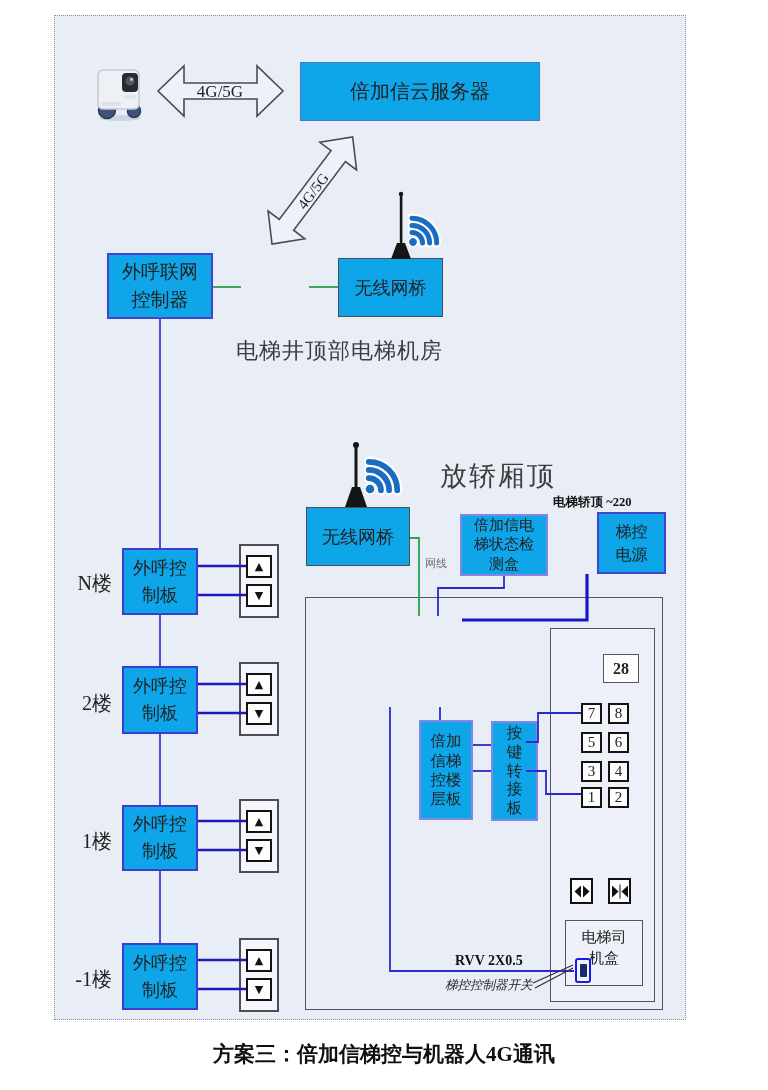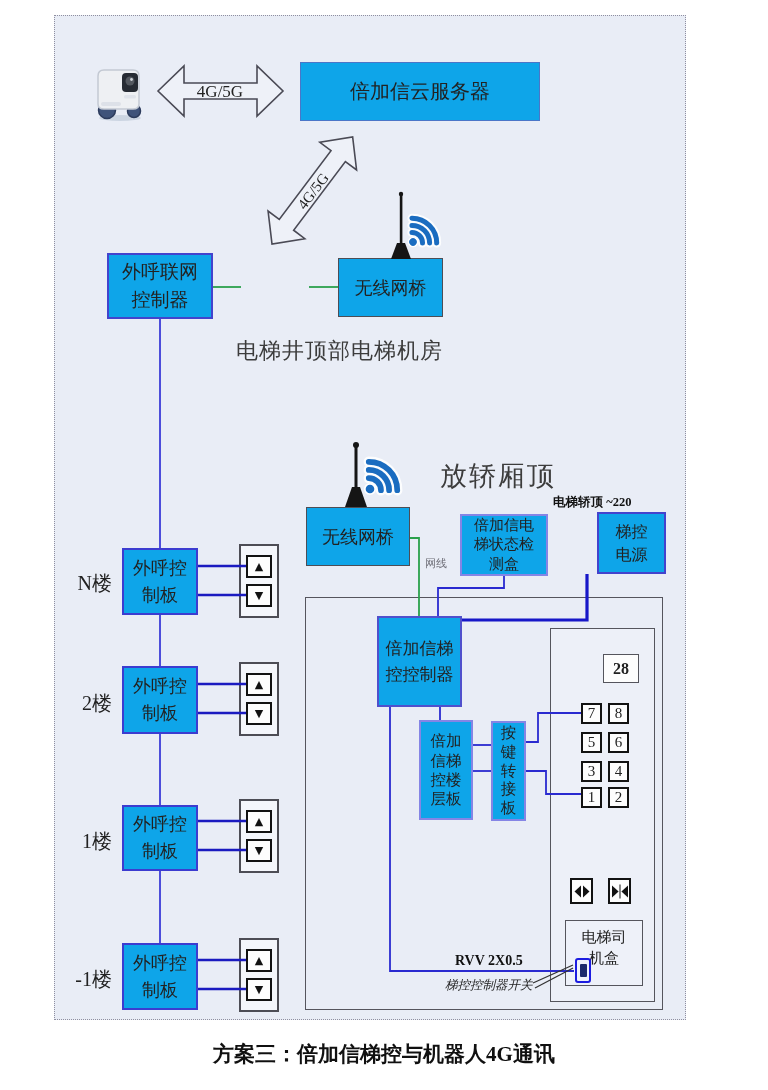--- a/index.html
+++ b/index.html
@@ -58,27 +58,24 @@
   <div class="box lightblue-box" style="left:460px;top:514px;width:88px;height:62px;font-size:15px;line-height:1.27;padding:0 9px;">
     <span>倍加信电梯状态检测盒</span>
   </div>
   <div class="box blue-box" style="left:553px;top:512px;width:69px;height:62px;font-size:16px;line-height:1.45;padding:16px 14px;margin-left:44px;">
     <span>梯控电源</span>
   </div>
   <div class="label" style="left:425px;top:556px;font-size:11px;color:#6f6f78;">网线</div>
 
   <div class="container-frame" style="left:305px;top:597px;width:358px;height:413px;"></div>
 
-  <div class="box blue-box" style="left:377px;top:616px;width:85px;height:91px;border-color:#5050cc;font-size:17px;line-height:1.5;padding:0 6px;">
-    <span>倍加信梯控控制器</span>
-  </div>
   <div class="box lightblue-box" style="left:419px;top:720px;width:54px;height:100px;font-size:15.5px;line-height:1.25;padding:0 8px;">
     <span>倍加信梯控楼层板</span>
   </div>
-  <div class="box lightblue-box" style="left:491px;top:721px;width:35px;height:100px;font-size:15.5px;line-height:1.22;padding:4px 8px;">
+  <div class="box lightblue-box" style="left:491px;top:721px;width:47px;height:100px;font-size:15.5px;line-height:1.22;padding:4px 8px;">
     <span>按键转接板</span>
   </div>
 
   <div class="cop" style="left:550px;top:628px;width:105px;height:374px;"></div>
   <div class="box" style="left:584px;top:654px;width:36px;height:29px;border:1.7px solid #55555d;background:#fdfdfd;font-size:16px;font-weight:bold;margin-left:19px;">
     <span>28</span>
   </div>
   <div class="key" style="left:581px;top:703px;">
       <span>7</span>
     </div>

